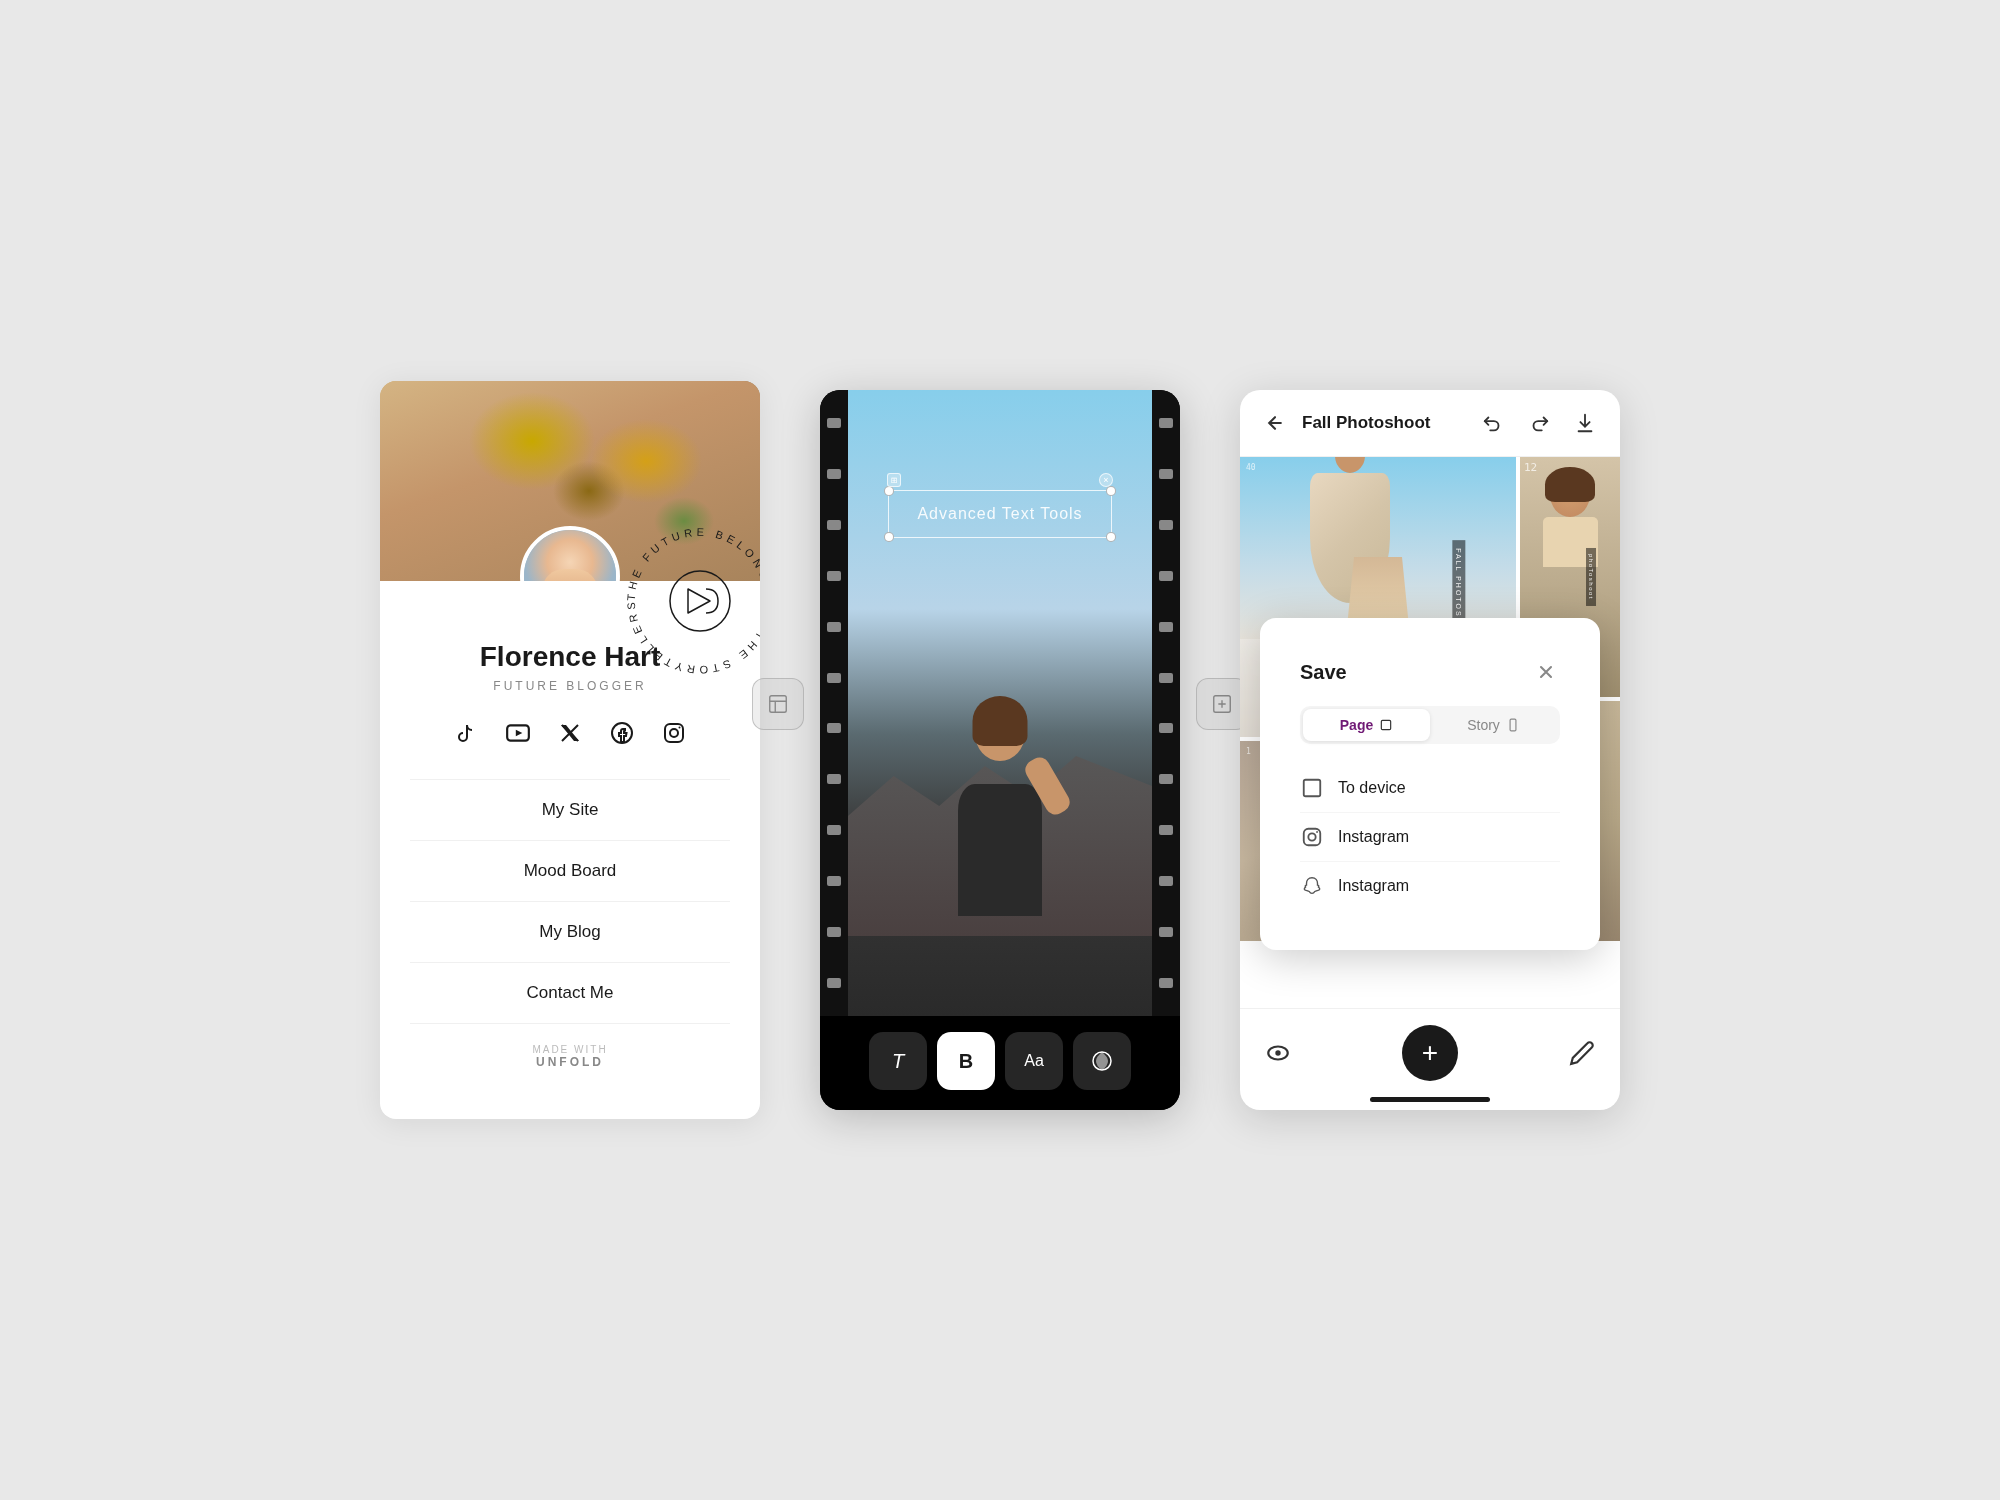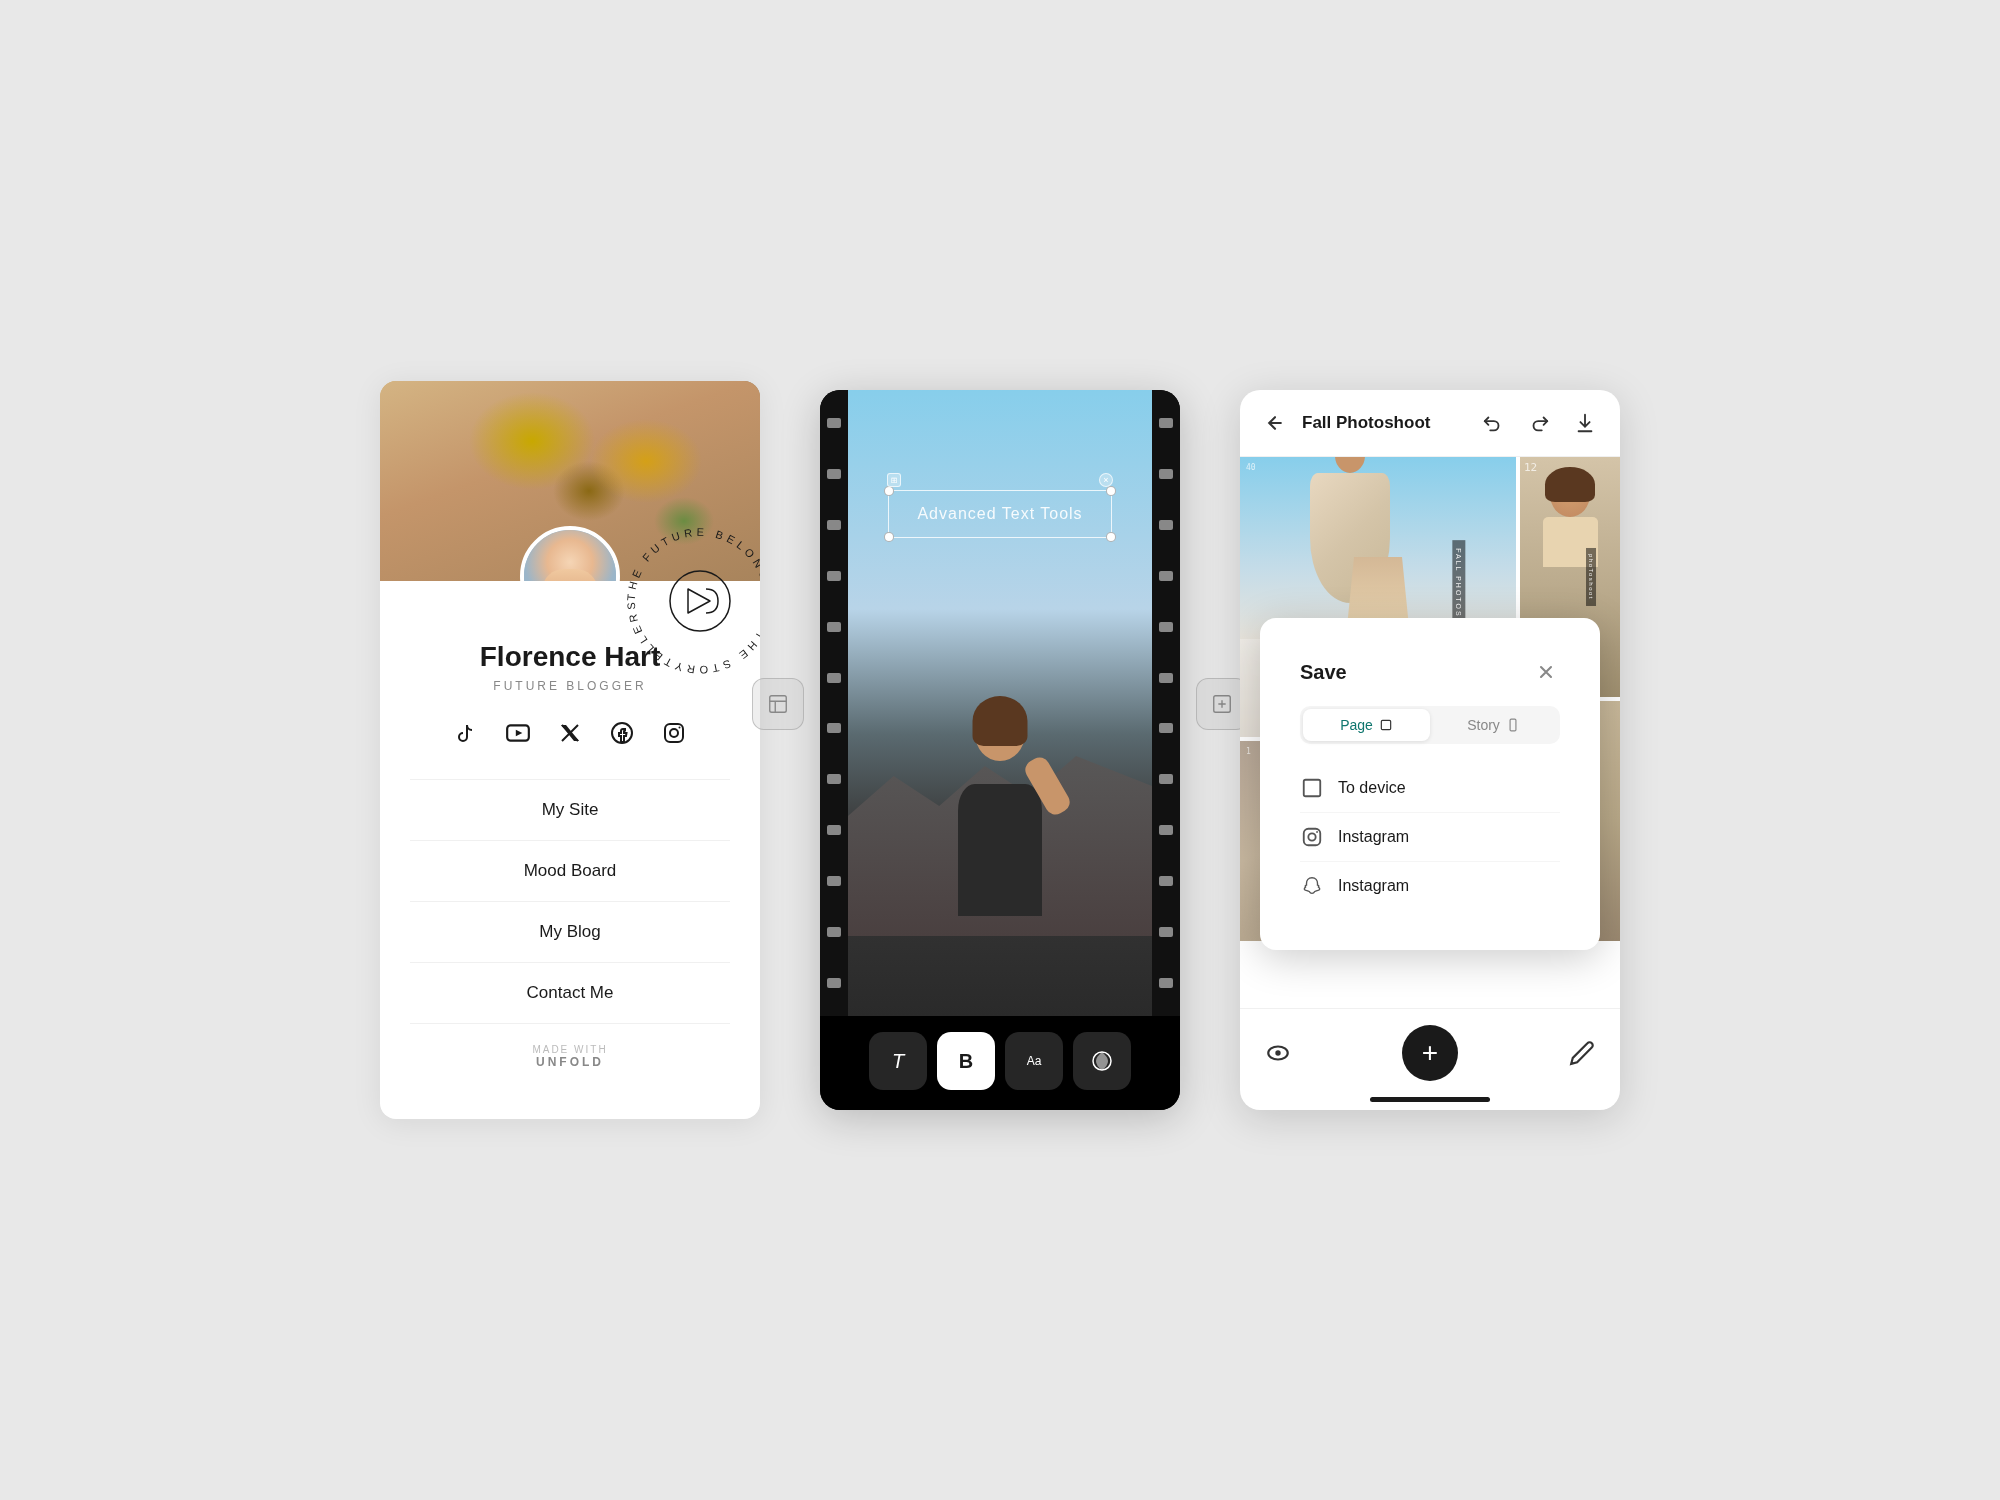--- a/index.html
+++ b/index.html
@@ -500,21 +500,22 @@
       font-weight: 500;
       cursor: pointer;
       display: flex;
       align-items: center;
       justify-content: center;
       gap: 6px;
     }
     .modal-tab.active {
       background: #fff;
       box-shadow: 0 1px 4px rgba(0,0,0,0.1);
-      color: #0f766e;
+      color: #701a75;
+      font-weight: bold;
     }
     .modal-tab.inactive {
       color: #888;
     }
     .modal-option {
       display: flex;
       align-items: center;
       gap: 14px;
       padding: 12px 0;
       cursor: pointer;
@@ -669,21 +670,21 @@
         <div class="perf-hole"></div>
         <div class="perf-hole"></div>
         <div class="perf-hole"></div>
         <div class="perf-hole"></div>
       </div>
     </div>
 
     <div class="text-toolbar">
       <button class="text-tool-btn" style="font-style:italic;font-size:20px;">T</button>
       <button class="text-tool-btn active" style="font-weight:900;font-size:20px;">B</button>
-      <button class="text-tool-btn" style="font-size:12px;">Aa</button>
+      <button class="text-tool-btn" style="font-size:16px;">Aa</button>
       <button class="text-tool-btn">
         <svg width="24" height="24" viewBox="0 0 24 24" fill="none">
           <circle cx="12" cy="12" r="9" stroke="#fff" stroke-width="1.5"></circle>
           <path d="M12 3 Q18 8 18 12 Q18 17 12 21 Q6 17 6 12 Q6 8 12 3Z" fill="#fff" opacity="0.5"></path>
         </svg>
       </button>
     </div>
   </div>
 
   <div style="position:absolute;left:-68px;top:40%;display:flex;flex-direction:column;gap:10px;">

